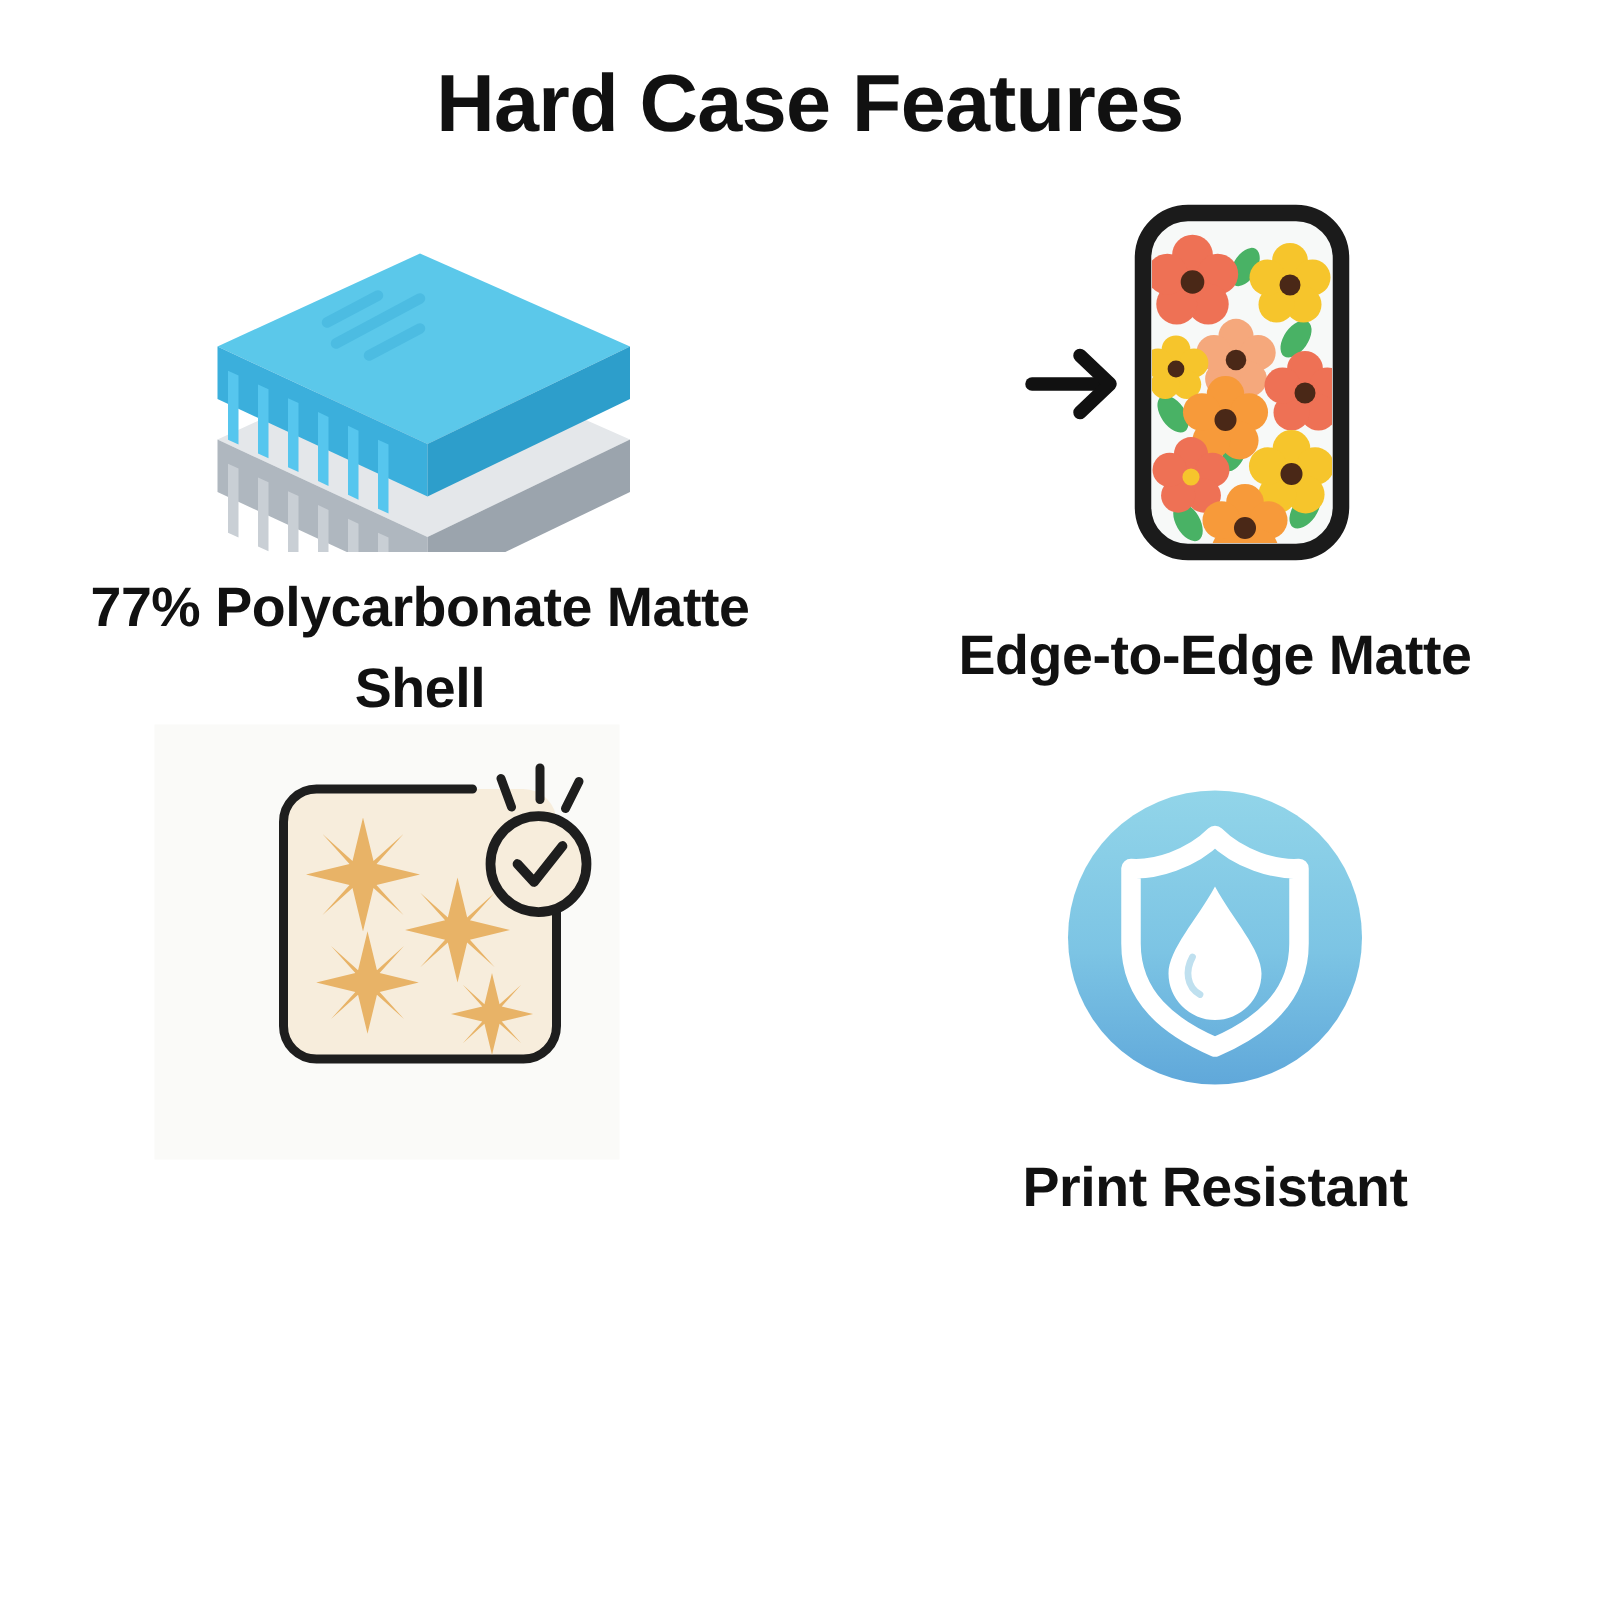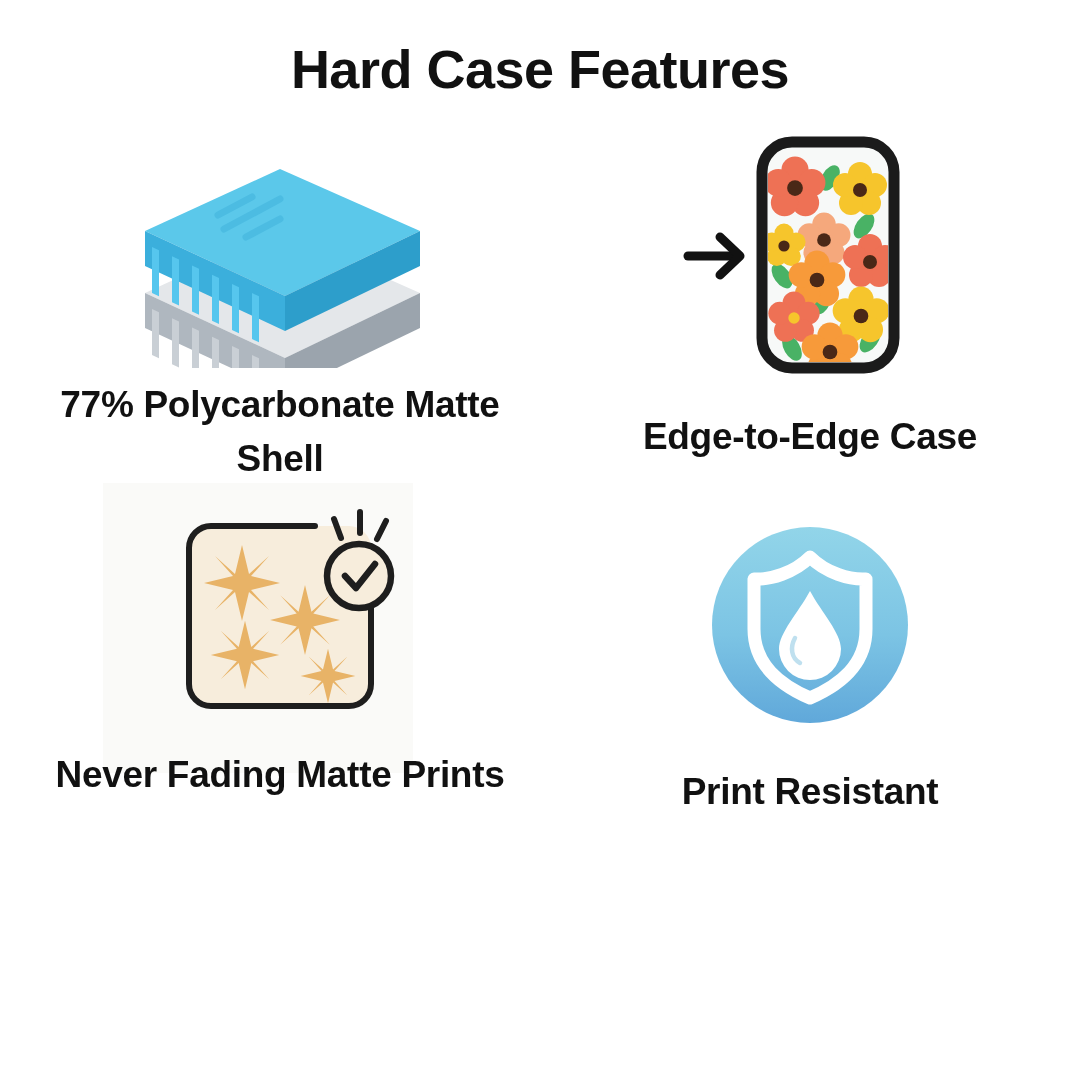--- a/index.html
+++ b/index.html
@@ -250,21 +250,21 @@
                 <circle cx="-9" cy="13" r="12" fill="#F79A3A"></circle>
                 <circle cx="-15" cy="-5" r="12" fill="#F79A3A"></circle>
                 <circle cx="0" cy="0" r="7" fill="#4A2817"></circle>
               </g>
             </g>
           </g>
         </g>
       </svg>
     </div>
   </div>
-  <div class="feature-label" id="label-edge">Edge-to-Edge Case</div>
+  <div class="feature-label" id="label-edge">Edge-to-Edge Matte</div>
 
   <div class="feature" id="cell-fade">
     <div class="fade-panel"></div>
     <div class="icon-wrap">
       <svg width="230" height="230" viewBox="0 0 230 230">
 
         <g>
           <rect x="24" y="36" width="182" height="180" rx="22" ry="22" fill="#F7EDDC"></rect>
           <path d="M150 36 H46 A22 22 0 0 0 24 58 V194 A22 22 0 0 0 46 216 H184 A22 22 0 0 0 206 194 V112" fill="none" stroke="#1E1E1E" stroke-width="6" stroke-linecap="round"></path>
         </g>
@@ -289,21 +289,20 @@
             <line x1="169" y1="29" x2="176" y2="48"></line>
             <line x1="195" y1="22" x2="195" y2="43"></line>
             <line x1="221" y1="31" x2="212" y2="49"></line>
           </g>
           <circle cx="194" cy="86" r="32" fill="#F7EDDC" stroke="#1E1E1E" stroke-width="6.5"></circle>
           <polyline points="180,86 191,98 210,74" fill="none" stroke="#1E1E1E" stroke-width="6.5" stroke-linecap="round" stroke-linejoin="round"></polyline>
         </g>
       </svg>
     </div>
   </div>
-  <div class="feature-label" id="label-fade">Never Fading Matte Prints</div>
 
   <div class="feature" id="cell-impact">
     <div class="icon-wrap">
       <svg width="200" height="200" viewBox="0 0 200 200">
         <defs>
           <linearGradient id="impactGrad" x1="0" y1="0" x2="0" y2="1">
             <stop offset="0%" stop-color="#92D5E9"></stop>
             <stop offset="55%" stop-color="#7CC4E4"></stop>
             <stop offset="100%" stop-color="#60A8DA"></stop>
           </linearGradient>

